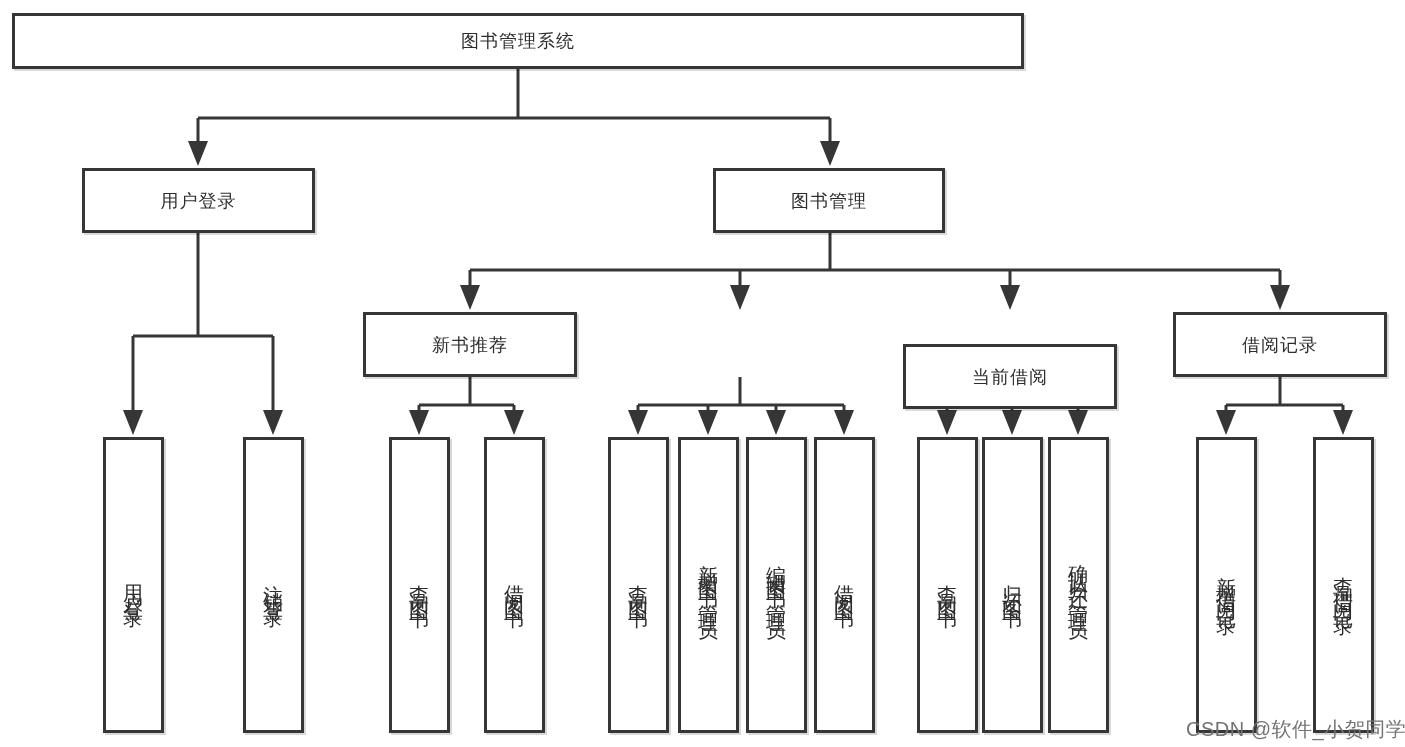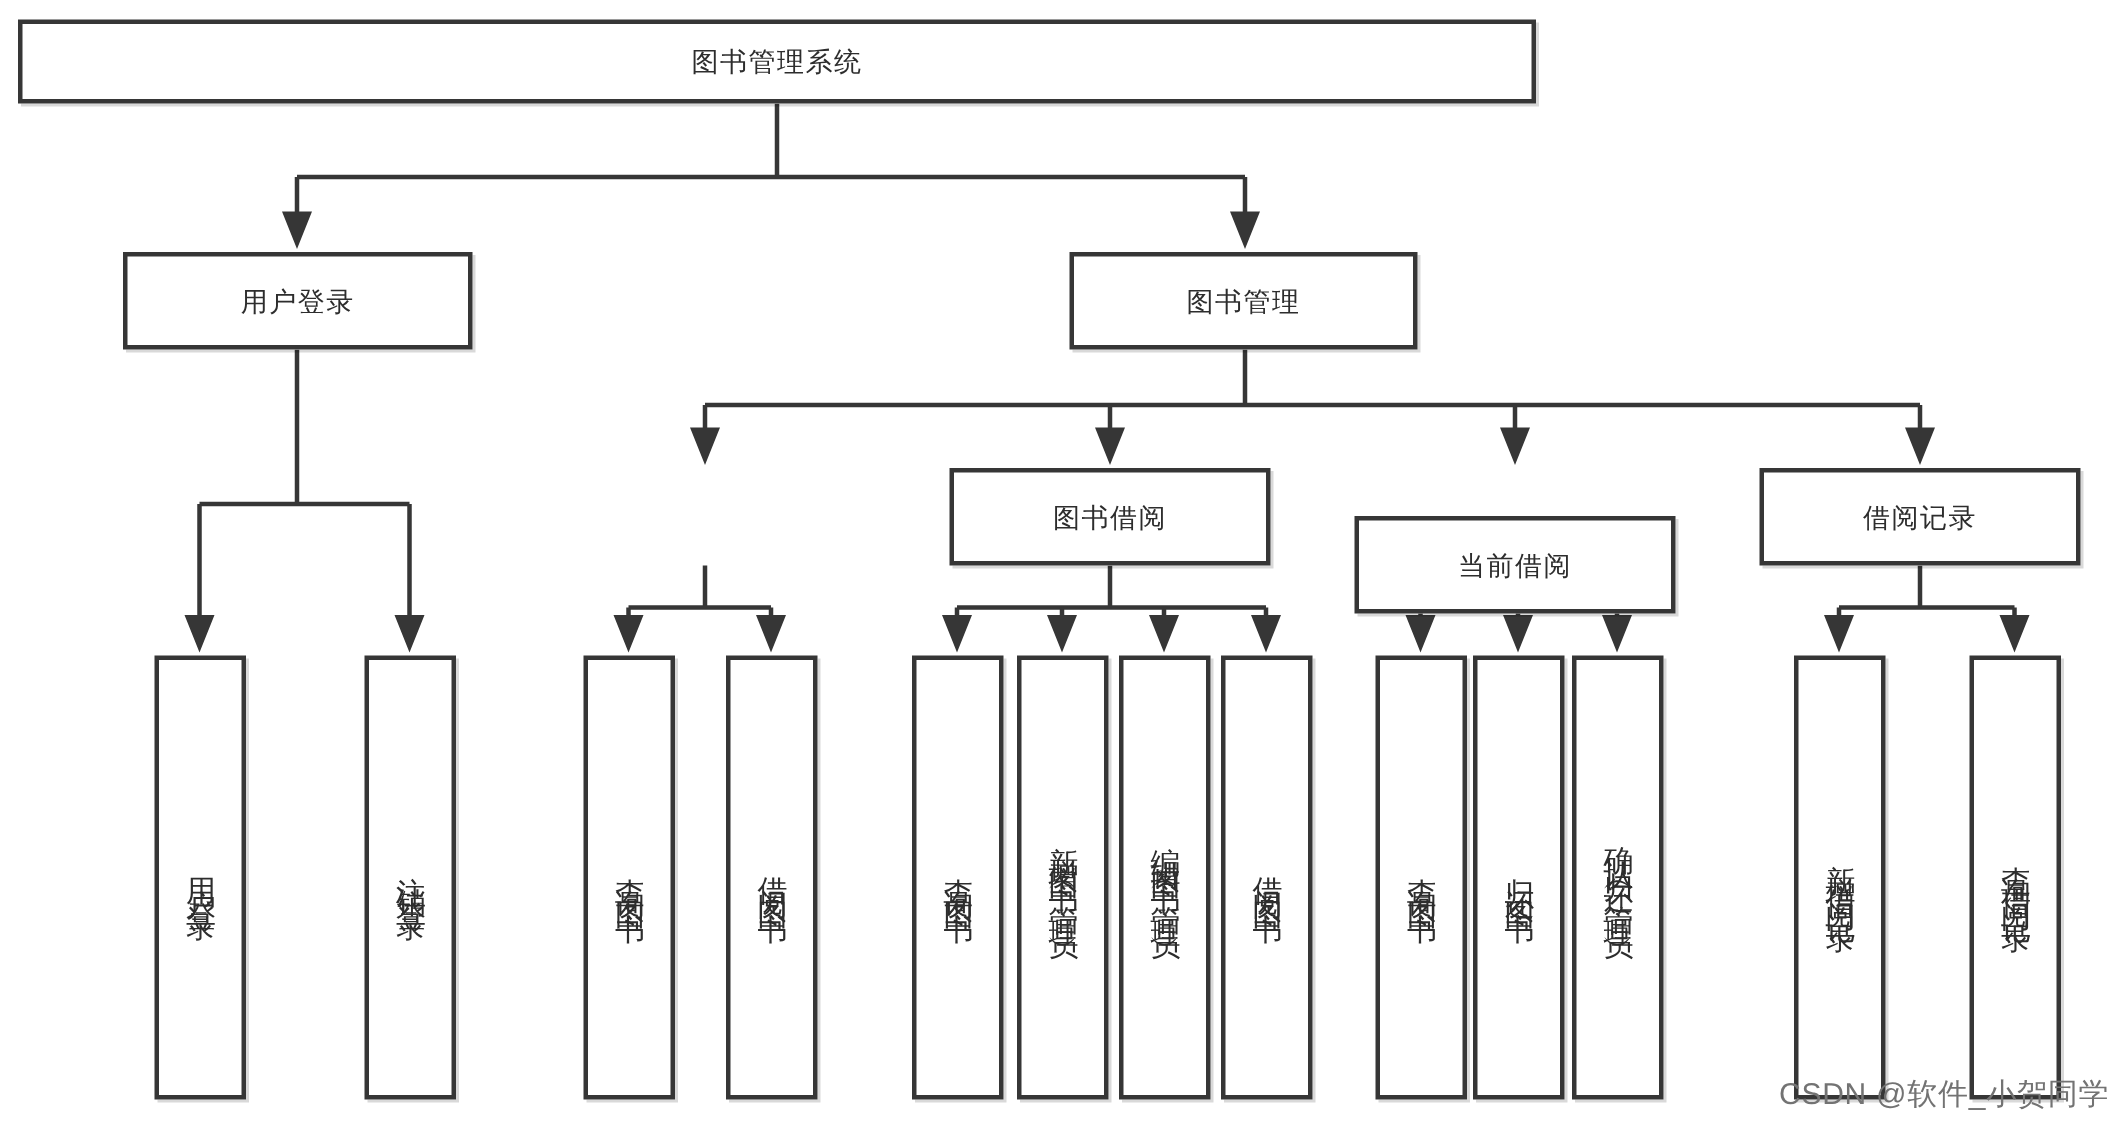--- a/index.html
+++ b/index.html
@@ -87,21 +87,21 @@
       M1068 410 L1088 410 L1078 435 Z
       M1216 410 L1236 410 L1226 435 Z
       M1333 410 L1353 410 L1343 435 Z"></path>
   </svg>
 
   <div class="box h-label" style="left:12px; top:13px; width:1012px; height:56px;">图书管理系统</div>
 
   <div class="box h-label" style="left:82px; top:168px; width:233px; height:65px;">用户登录</div>
   <div class="box h-label" style="left:713px; top:168px; width:232px; height:65px;">图书管理</div>
 
-  <div class="box h-label" style="left:633px; top:312px; width:214px; height:65px;">图书借阅</div>
+  <div class="box h-label" style="left:363px; top:312px; width:214px; height:65px;">新书推荐</div>
   <div class="box h-label" style="left:903px; top:312px; width:214px; height:65px;margin-top:32px;">当前借阅</div>
   <div class="box h-label" style="left:1173px; top:312px; width:214px; height:65px;">借阅记录</div>
 
   <div class="box leaf" style="left:103px; top:437px; width:61px; height:296px;">用户登录</div>
   <div class="box leaf" style="left:243px; top:437px; width:61px; height:296px;">注销登录</div>
 
   <div class="box leaf" style="left:389px; top:437px; width:61px; height:296px;">查询图书</div>
   <div class="box leaf" style="left:484px; top:437px; width:61px; height:296px;">借阅图书</div>
 
   <div class="box leaf" style="left:608px; top:437px; width:61px; height:296px;">查询图书</div>

